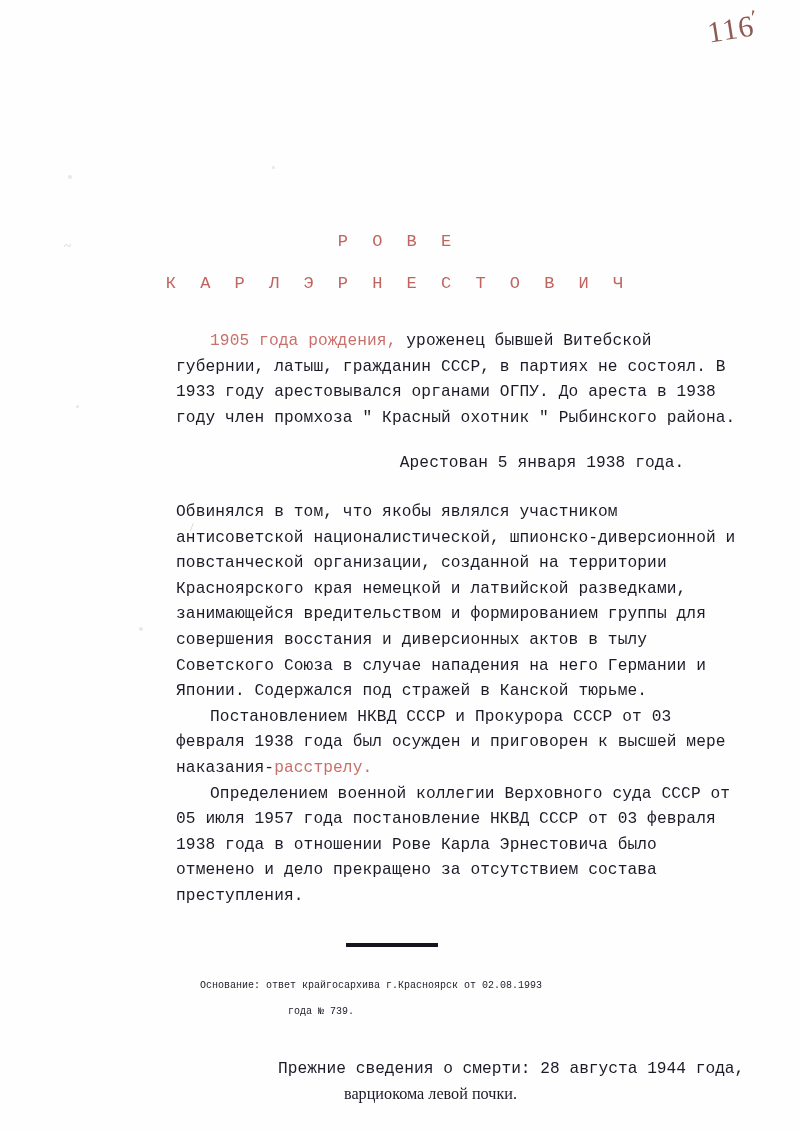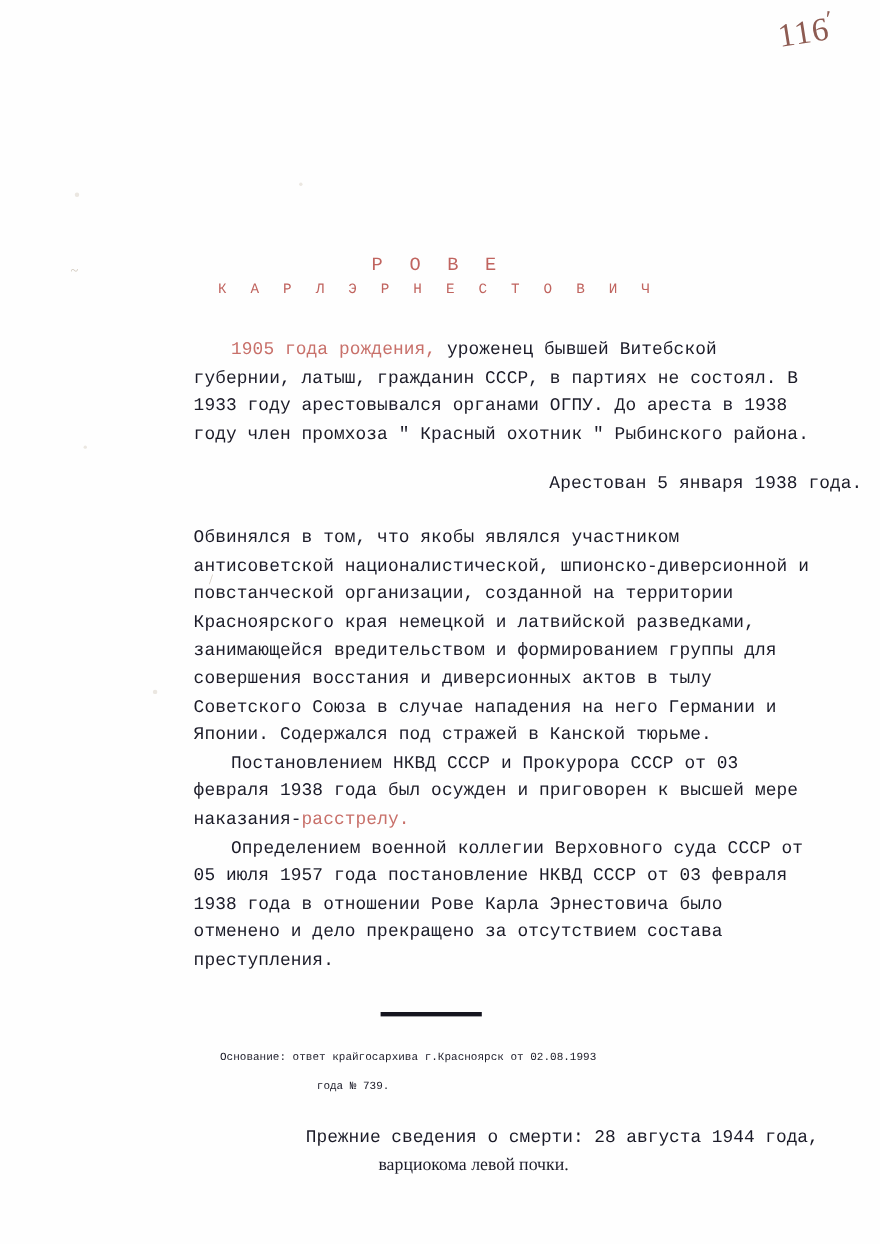--- a/index.html
+++ b/index.html
@@ -63,23 +63,23 @@
     margin-top: 232px;
     text-align: center;
     color: #c0645f;
   }
   .title-line-1 {
     font-size: 17px;
     letter-spacing: 7px;
     margin-left: 12px;
   }
   .title-line-2 {
-    font-size: 13px;
+    font-size: 17px;
     letter-spacing: 7px;
-    margin-top: 4px;
+    margin-top: 23px;
     margin-left: 12px;
   }
 
   .para {
     font-size: 16.2px;
     line-height: 25.6px;
     color: #1b1b28;
     letter-spacing: 0.1px;
     margin: 0;
     padding: 0 0 0 0;
@@ -90,21 +90,21 @@
   }
   .indent {
     text-indent: 34px;
   }
   .faded-red {
     color: #c8706a;
   }
   .p1 { margin-top: 36px; }
   .p-center {
     margin-top: 20px;
-    text-align: right;
+    text-align: center;
     text-indent: 124px;
   }
   .p2 { margin-top: 20px; margin-left: 176px; }
   .p3 { margin-top: 23px; }
   .p4 { }
 
   .rule {
     width: 92px;
     height: 4px;
     background: #15151f;
@@ -116,21 +116,21 @@
     margin-left: 200px;
     font-size: 10px;
     line-height: 25.6px;
     color: #1b1b28;
   }
   .basis .l2 {
     display: block;
     margin-left: 88px;
   }
   .prior {
-    margin-top: 20px;
+    margin-top: 32px;
     margin-left: 278px;
     font-size: 16.2px;
     line-height: 25.6px;
     color: #1b1b28;
   }
   .prior .l2 {
     display: block;
     margin-left: 66px;
     font-family: Liberation Serif, serif;
   }

